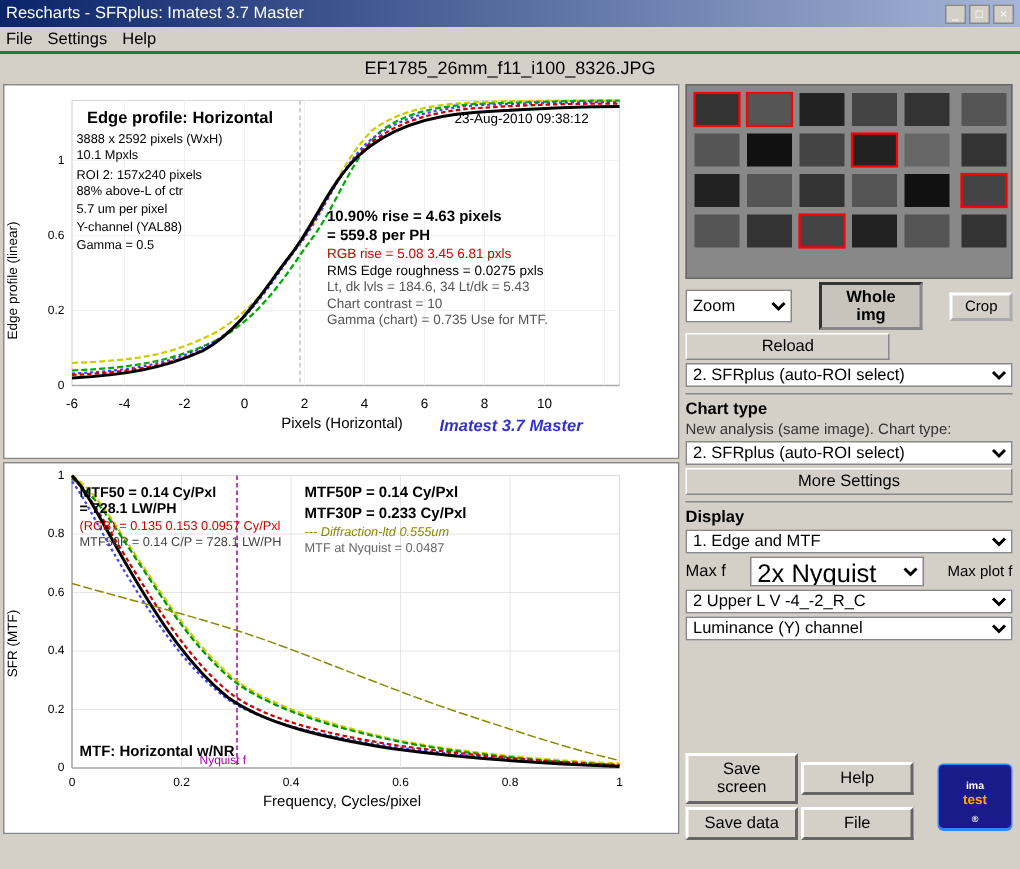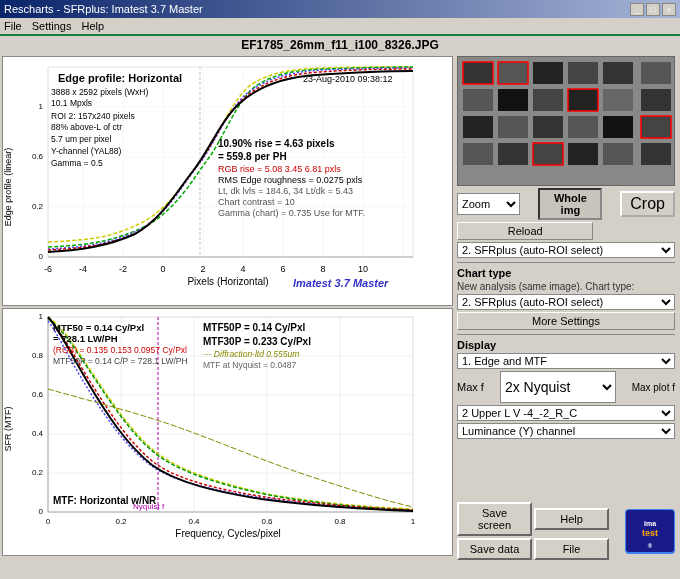--- a/index.html
+++ b/index.html
@@ -48,21 +48,21 @@
       border-bottom: 2px solid #15803d;
     }
     .menubar span {
       cursor: pointer;
       font-size: 11px;
     }
     
     .file-title {
       text-align: center;
       font-size: 12px;
-      font-weight: bold;
+      font-weight: normal;
       padding: 2px 0;
       background: #d4d0c8;
     }
     
     .main-layout {
       display: flex;
       height: 510px;
     }
     
     .charts-area {
@@ -170,21 +170,21 @@
       border: 2px inset #888;
       padding: 2px 8px;
       font-size: 11px;
       cursor: pointer;
       font-weight: bold;
     }
     .btn-crop {
       background: #d4d0c8;
       border: 2px outset #fff;
       padding: 2px 8px;
-      font-size: 16px;
+      font-size: 10px;
       cursor: pointer;
     }
     
     .imatest-logo {
       width: 50px;
       height: 45px;
       background: #3b82f6;
       border-radius: 4px;
       display: flex;
       align-items: center;
@@ -440,21 +440,21 @@
       </div>
 
       <div class="divider"></div>
       <span style="font-weight:bold">Display</span>
       <select class="select-full">
         <option>1. Edge and MTF</option>
       </select>
 
       <div class="control-row" style="gap:16px">
         <span>Max f</span>
-        <select style="flex:1; height:32px; font-size:14px">
+        <select style="flex:1; height:20px; font-size:17px">
           <option>2x Nyquist</option>
         </select>
         <span style="font-size:10px">Max plot f</span>
       </div>
 
       <select class="select-full">
         <option>2  Upper L V  -4_-2_R_C</option>
       </select>
 
       <select class="select-full">

